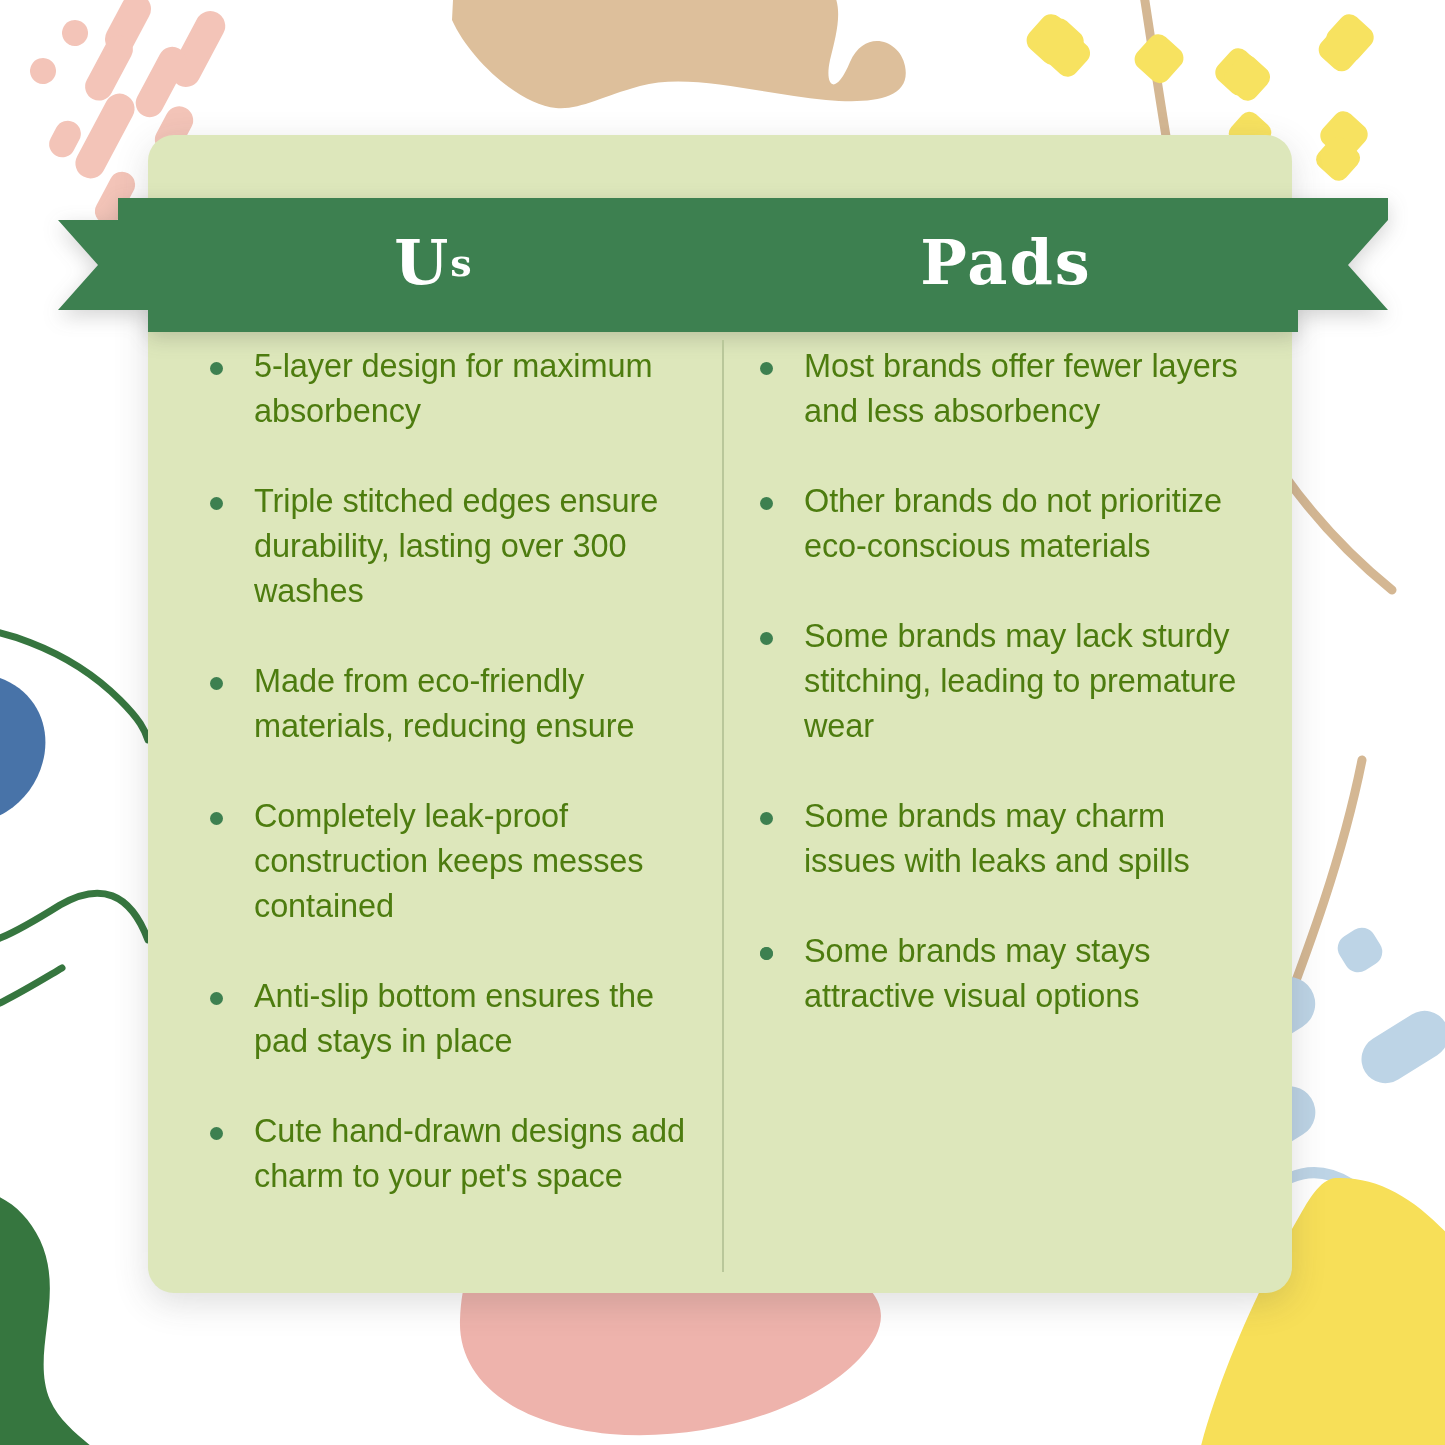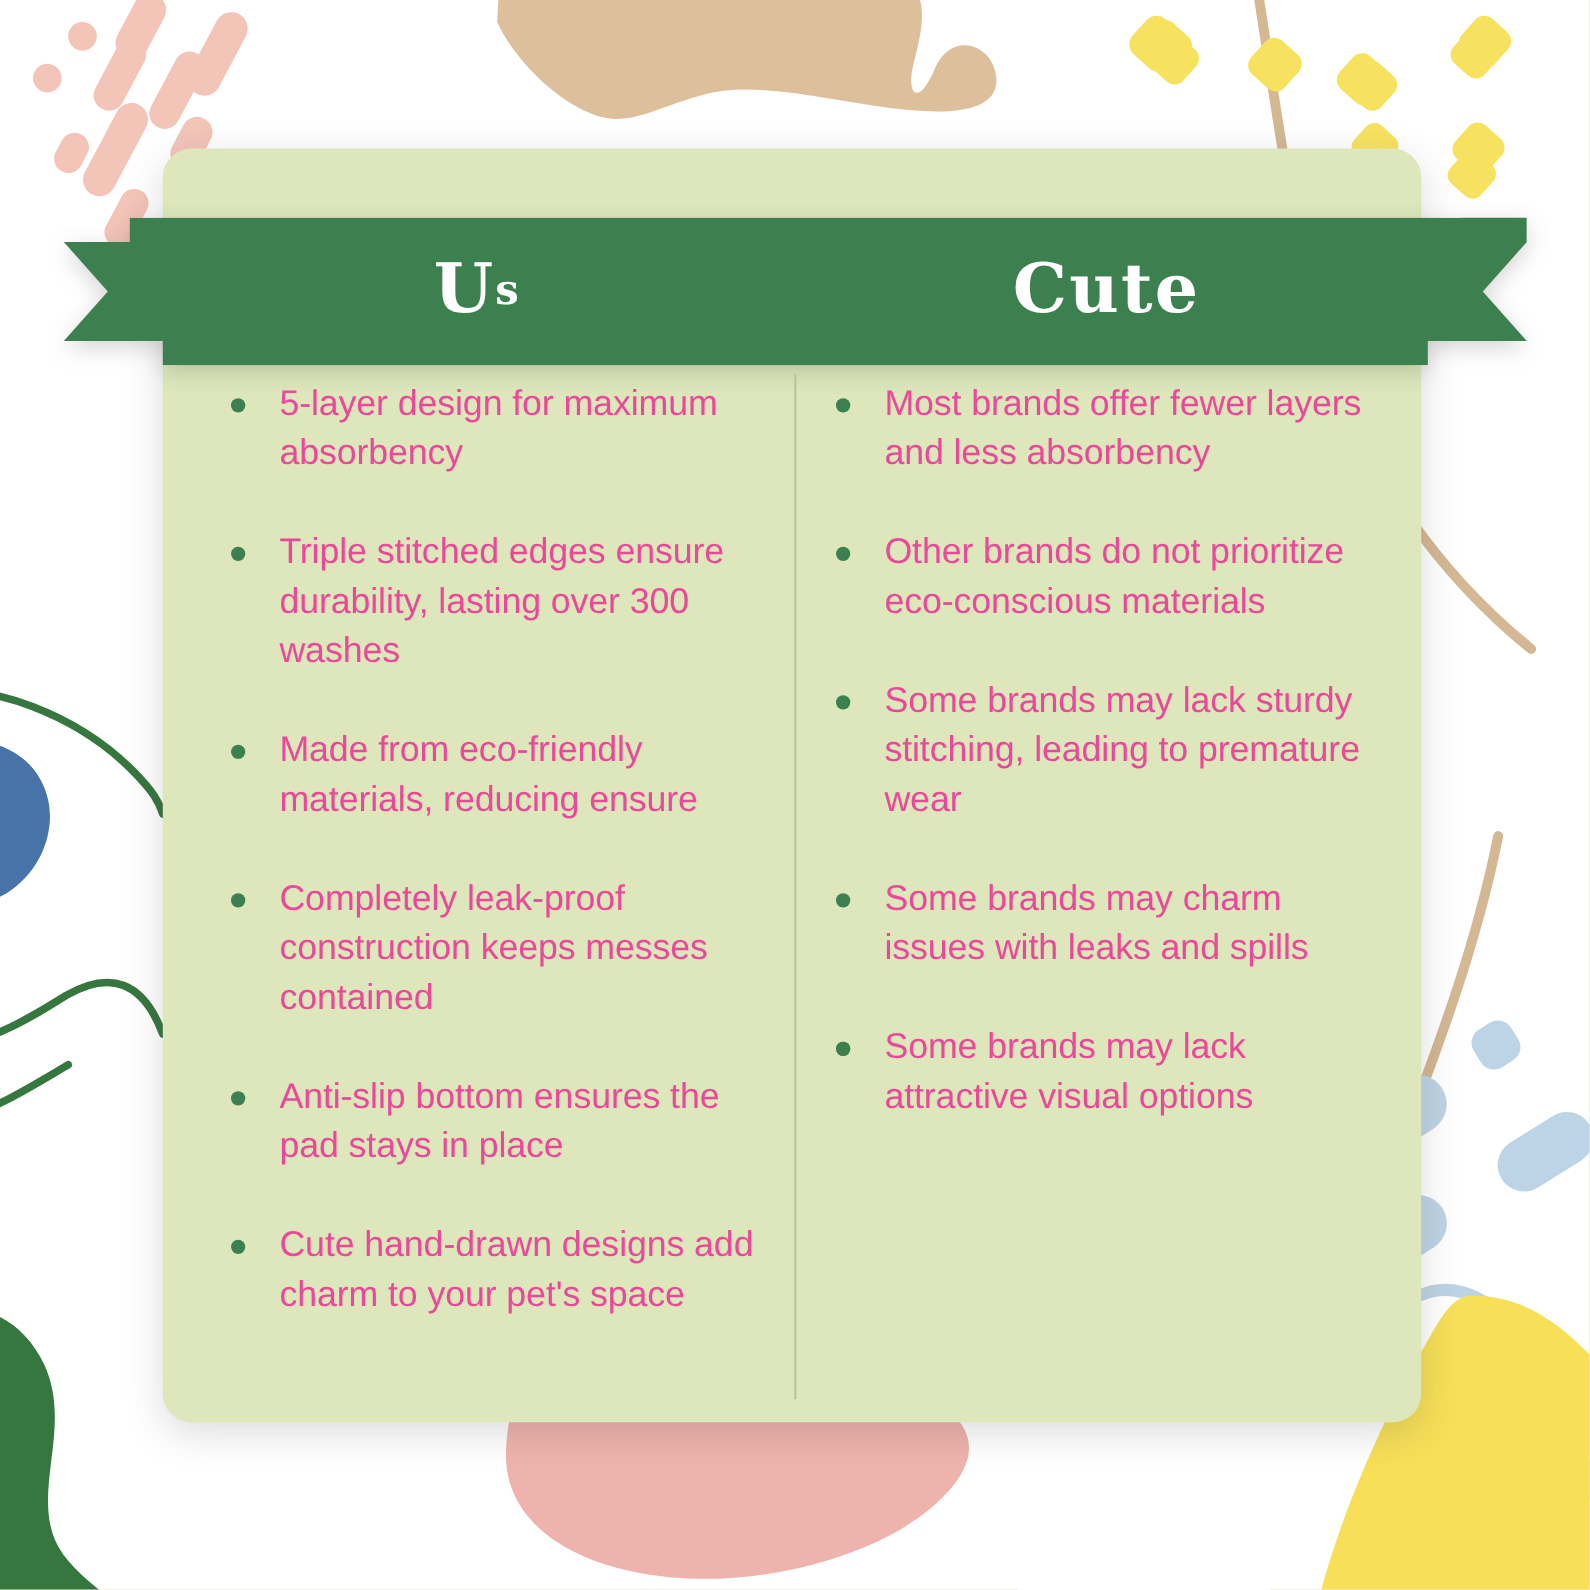--- a/index.html
+++ b/index.html
@@ -81,21 +81,21 @@
     z-index:4;
   }
 
   ul.bullets{list-style:none;margin:0;padding:0;}
   ul.bullets li{
     position:relative;
     padding-left:46px;
     margin-bottom:45px;
     font-size:32.5px;
     line-height:45px;
-    color:#ec4899;
+    color:#4d7c0f;
     letter-spacing:-.1px;
   }
   ul.bullets li:last-child{margin-bottom:0;}
   ul.bullets li .dot{
     position:absolute;
     left:2px;top:18px;
     width:13px;height:13px;
     border-radius:50%;
     background:#3d8050;
   }
@@ -184,21 +184,21 @@
 
       <rect x="90" y="0" width="1150" height="134" fill="#3d8050"></rect>
     </svg>
   </div>
 
   <div class="ribbon-titles">
     <div class="ribbon-title">
       <span>U</span>
         <span class="small">s</span>
     </div>
-    <div class="ribbon-title">Cute</div>
+    <div class="ribbon-title">Pads</div>
   </div>
 
   <div class="divider"></div>
 
   <div class="columns">
 
     <div class="col left">
       <ul class="bullets">
         <li><span class="dot"></span><span>5-layer design for maximum absorbency</span></li>
         <li><span class="dot"></span><span>Triple stitched edges ensure durability, lasting over 300 washes</span></li>
@@ -209,18 +209,18 @@
       </ul>
     </div>
 
     <div class="col right">
       <ul class="bullets">
         <li><span class="dot"></span><span>Most brands offer fewer layers and less absorbency</span></li>
         <li><span class="dot"></span><span>Other brands do not prioritize eco-conscious materials</span></li>
         <li><span class="dot"></span><span>Some brands may lack sturdy stitching, leading to premature wear</span></li>
         <li><span class="dot"></span><span>Some brands may charm issues with leaks and spills</span></li>
         <li><span class="dot"></span></li>
-        <li><span class="dot"></span><span>Some brands may lack attractive visual options</span></li>
+        <li><span class="dot"></span><span>Some brands may stays attractive visual options</span></li>
       </ul>
     </div>
   </div>
 
 </div>
 
 </body></html>

